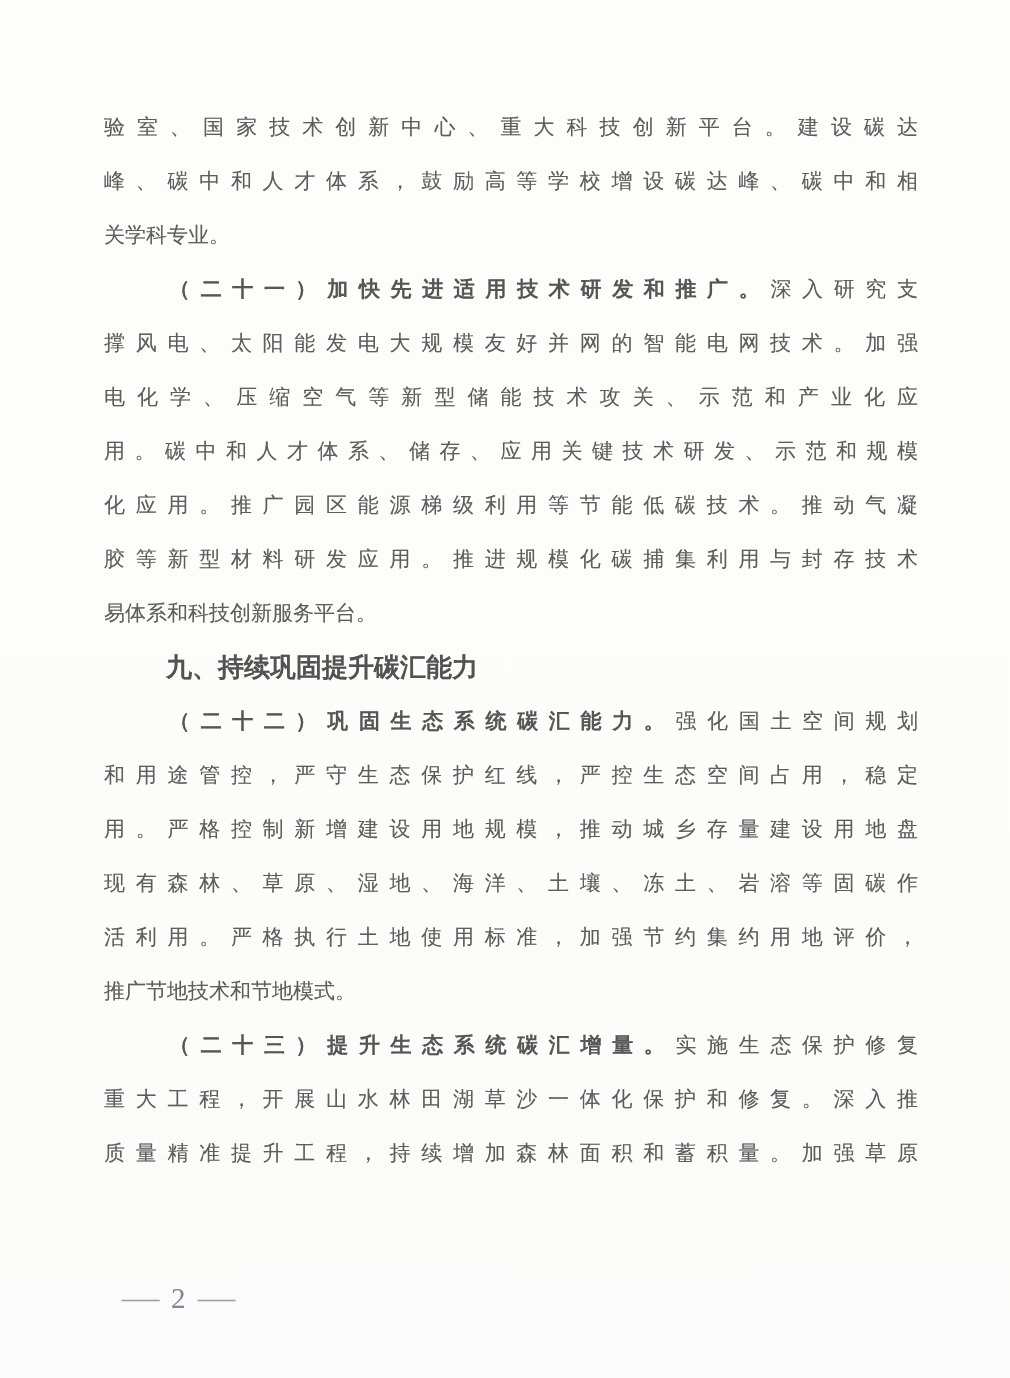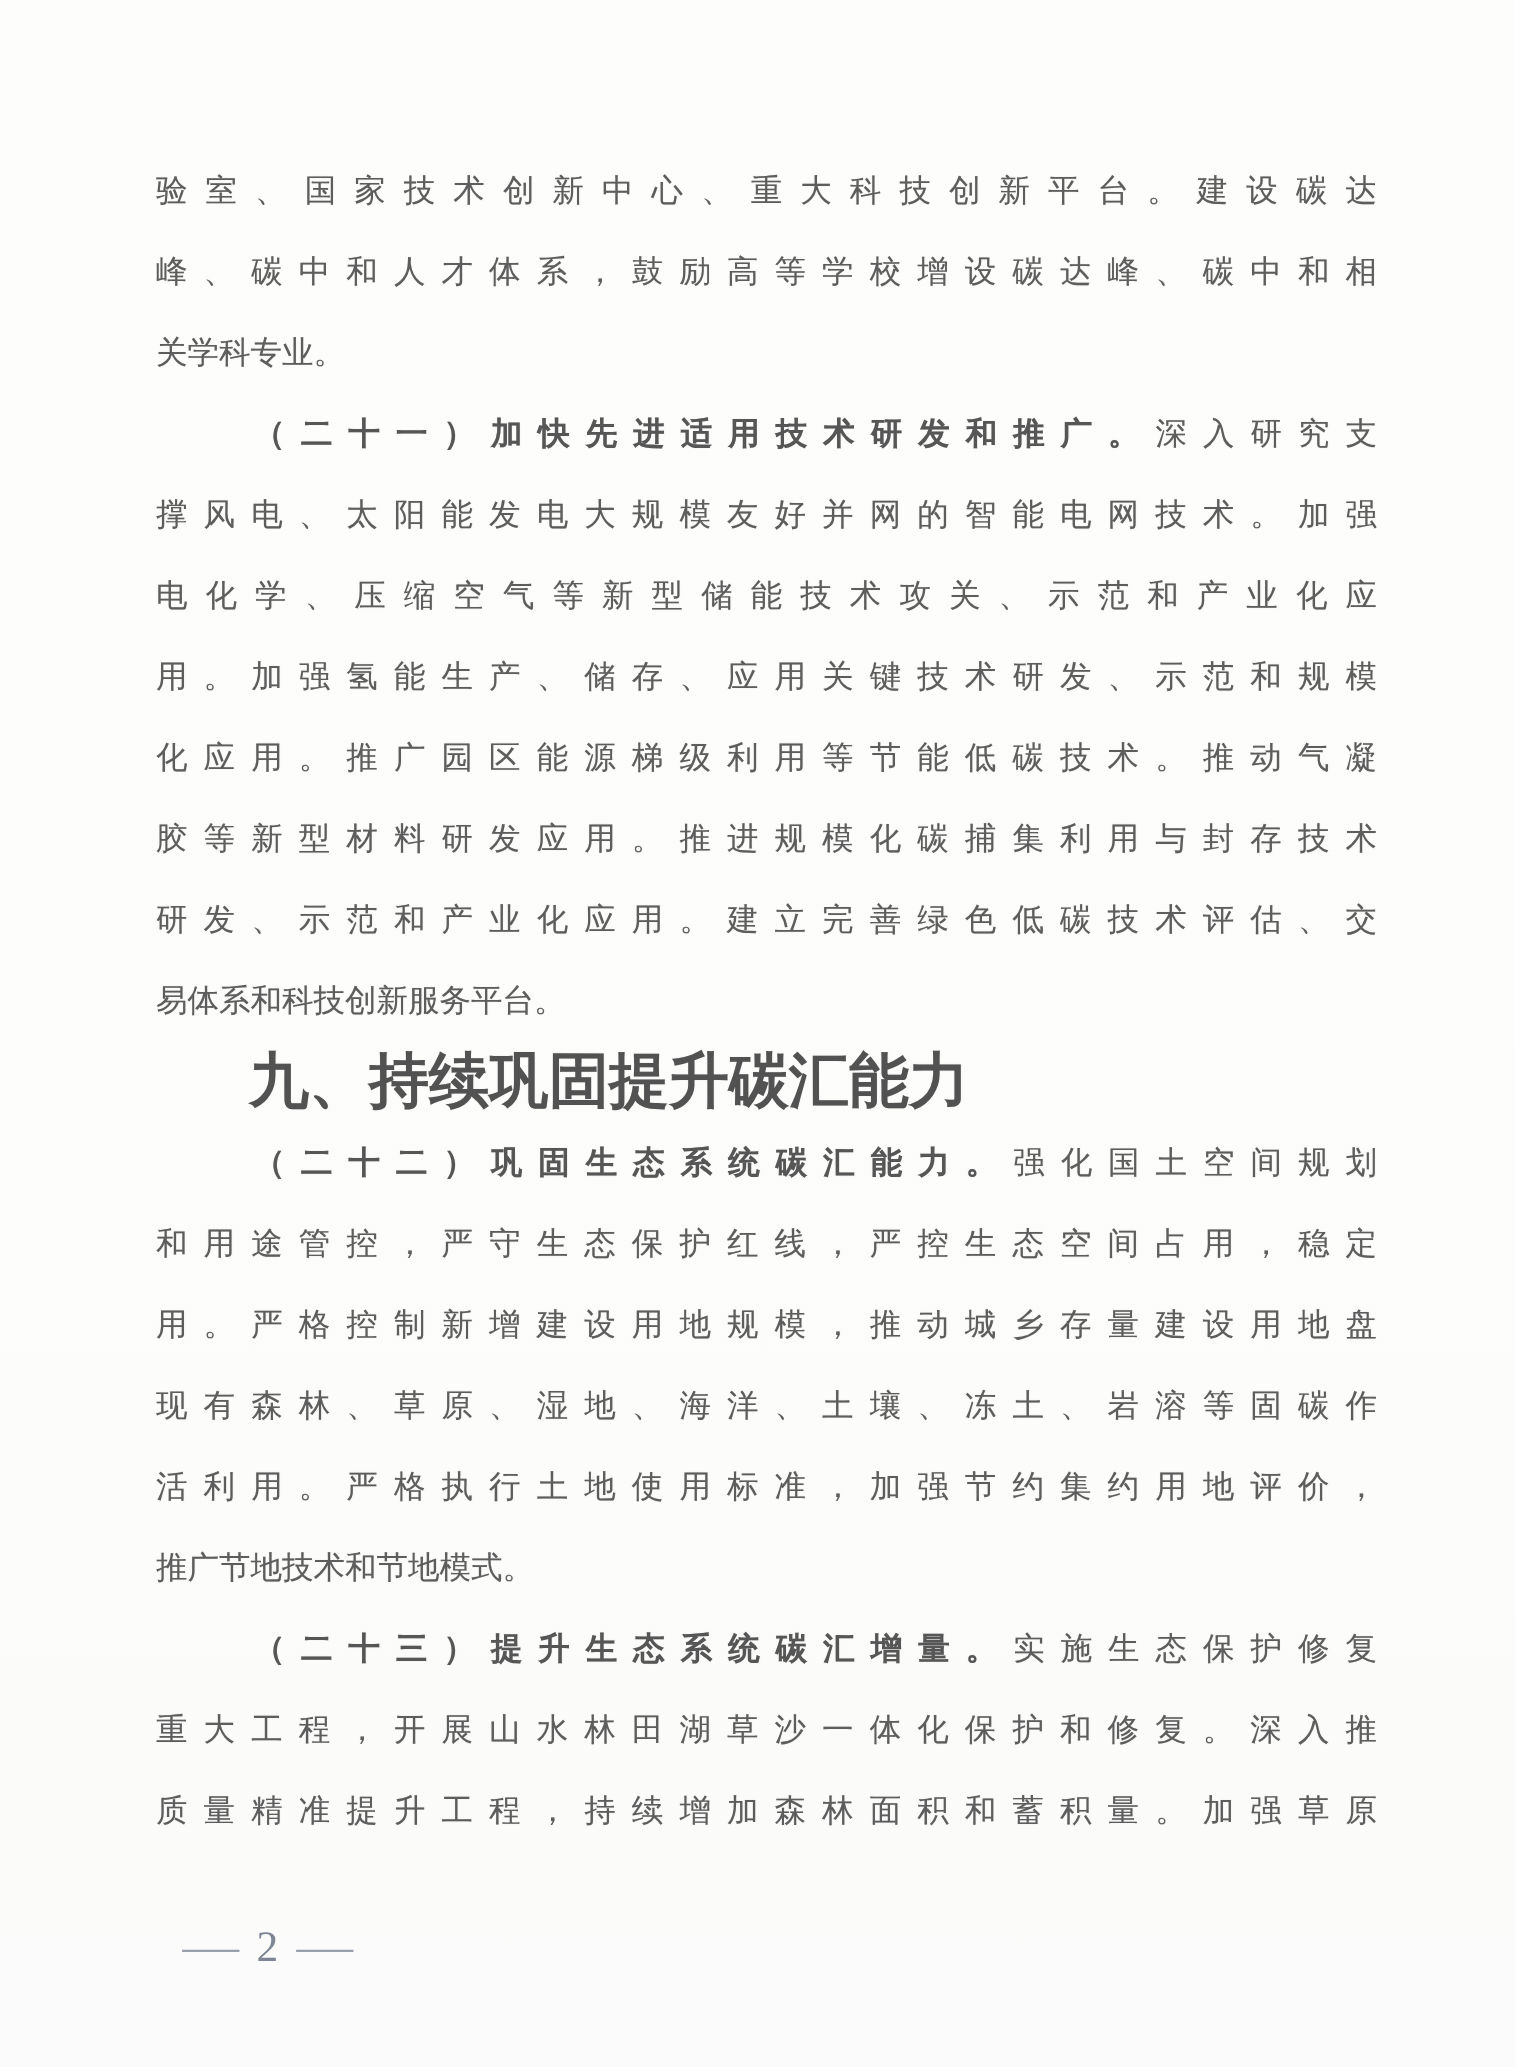--- a/index.html
+++ b/index.html
@@ -42,21 +42,21 @@
   }
   .lead {
     font-weight: 700;
     font-family: "Liberation Sans", "DejaVu Sans", sans-serif;
     color: #565656;
     margin-left: 35px;
   }
   .line.heading {
     font-weight: 700;
     font-family: "Liberation Sans", "DejaVu Sans", sans-serif;
-    font-size: 40px;
+    font-size: 26px;
     color: #525252;
     text-indent: 62px;
     text-align: center;
     text-align-last: left;
   }
   .page-footer {
     position: absolute;
     left: 126px;
     top: 1278px;
     height: 40px;
@@ -83,24 +83,23 @@
 
   <main class="text-block">
 
     <p class="line">验室、国家技术创新中心、重大科技创新平台。建设碳达</p>
     <p class="line">峰、碳中和人才体系，鼓励高等学校增设碳达峰、碳中和相</p>
     <p class="line short">关学科专业。</p>
 
     <p class="line p-start"><span class="lead">（二十一）加快先进适用技术研发和推广。</span><span>深入研究支</span></p>
     <p class="line">撑风电、太阳能发电大规模友好并网的智能电网技术。加强</p>
     <p class="line">电化学、压缩空气等新型储能技术攻关、示范和产业化应</p>
-    <p class="line">用。加强氢能生产、储存、应用关键技术研发、示范和规模</p>
+    <p class="line">用。碳中和人才体系、储存、应用关键技术研发、示范和规模</p>
     <p class="line">化应用。推广园区能源梯级利用等节能低碳技术。推动气凝</p>
     <p class="line">胶等新型材料研发应用。推进规模化碳捕集利用与封存技术</p>
-    <p class="line">研发、示范和产业化应用。建立完善绿色低碳技术评估、交</p>
     <p class="line short">易体系和科技创新服务平台。</p>
 
     <h2 class="line heading">九、持续巩固提升碳汇能力</h2>
 
     <p class="line p-start"><span class="lead">（二十二）巩固生态系统碳汇能力。</span><span>强化国土空间规划</span></p>
     <p class="line">和用途管控，严守生态保护红线，严控生态空间占用，稳定</p>
     <p class="line">用。严格控制新增建设用地规模，推动城乡存量建设用地盘</p>
     <p class="line">现有森林、草原、湿地、海洋、土壤、冻土、岩溶等固碳作</p>
     <p class="line">活利用。严格执行土地使用标准，加强节约集约用地评价，</p>
     <p class="line short">推广节地技术和节地模式。</p>

